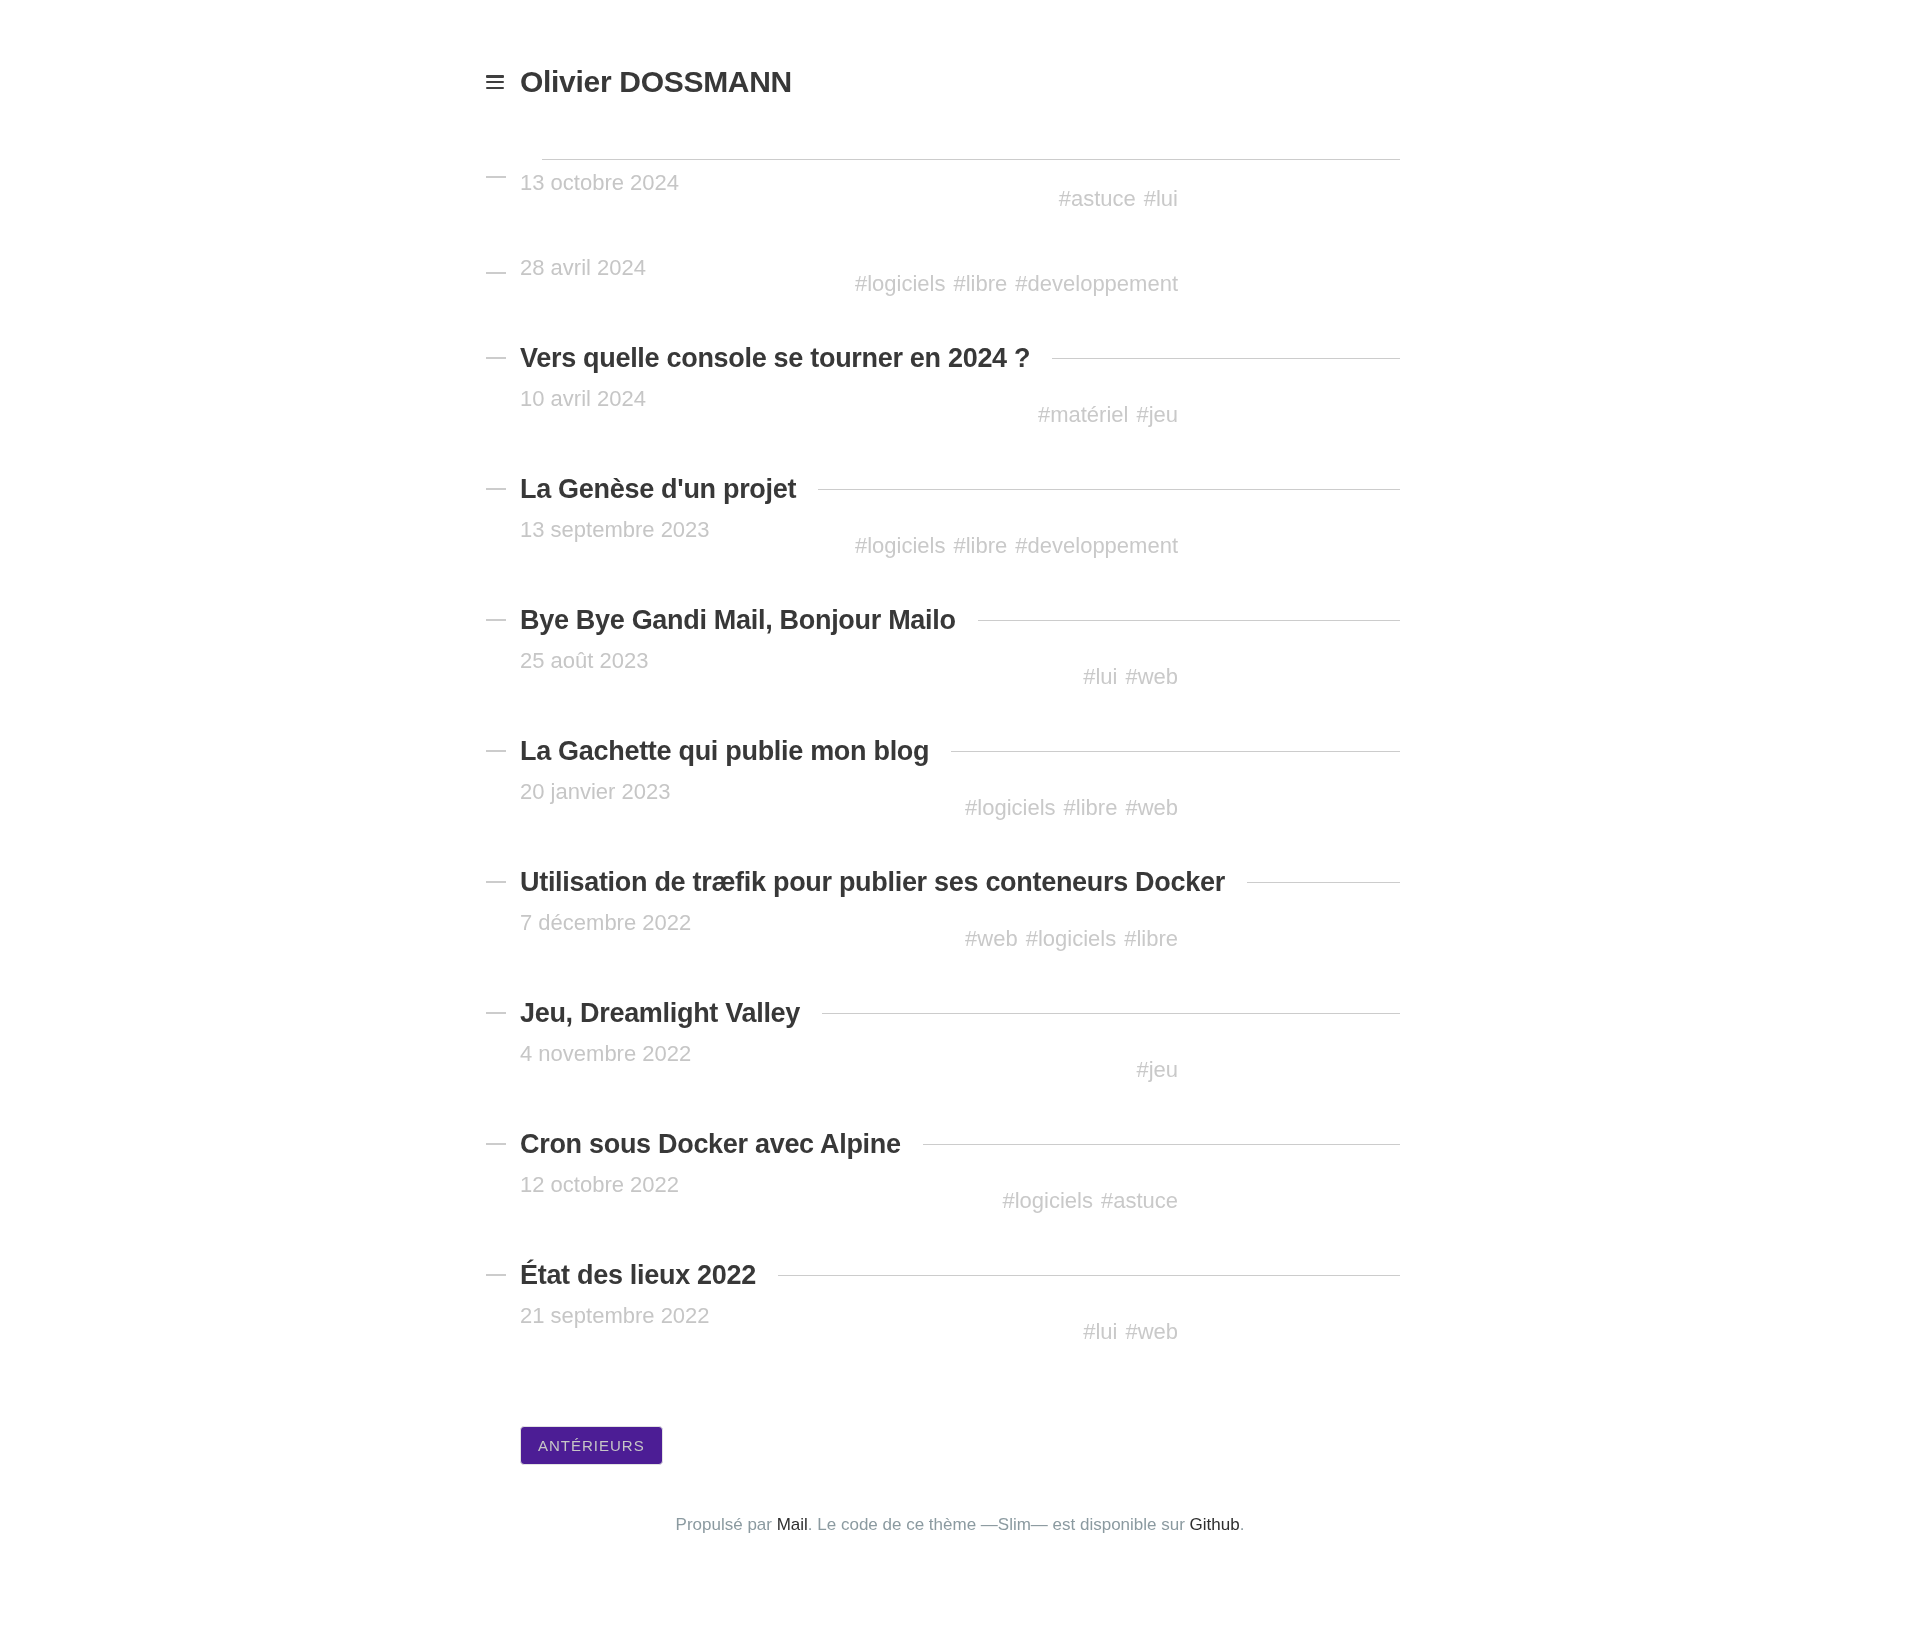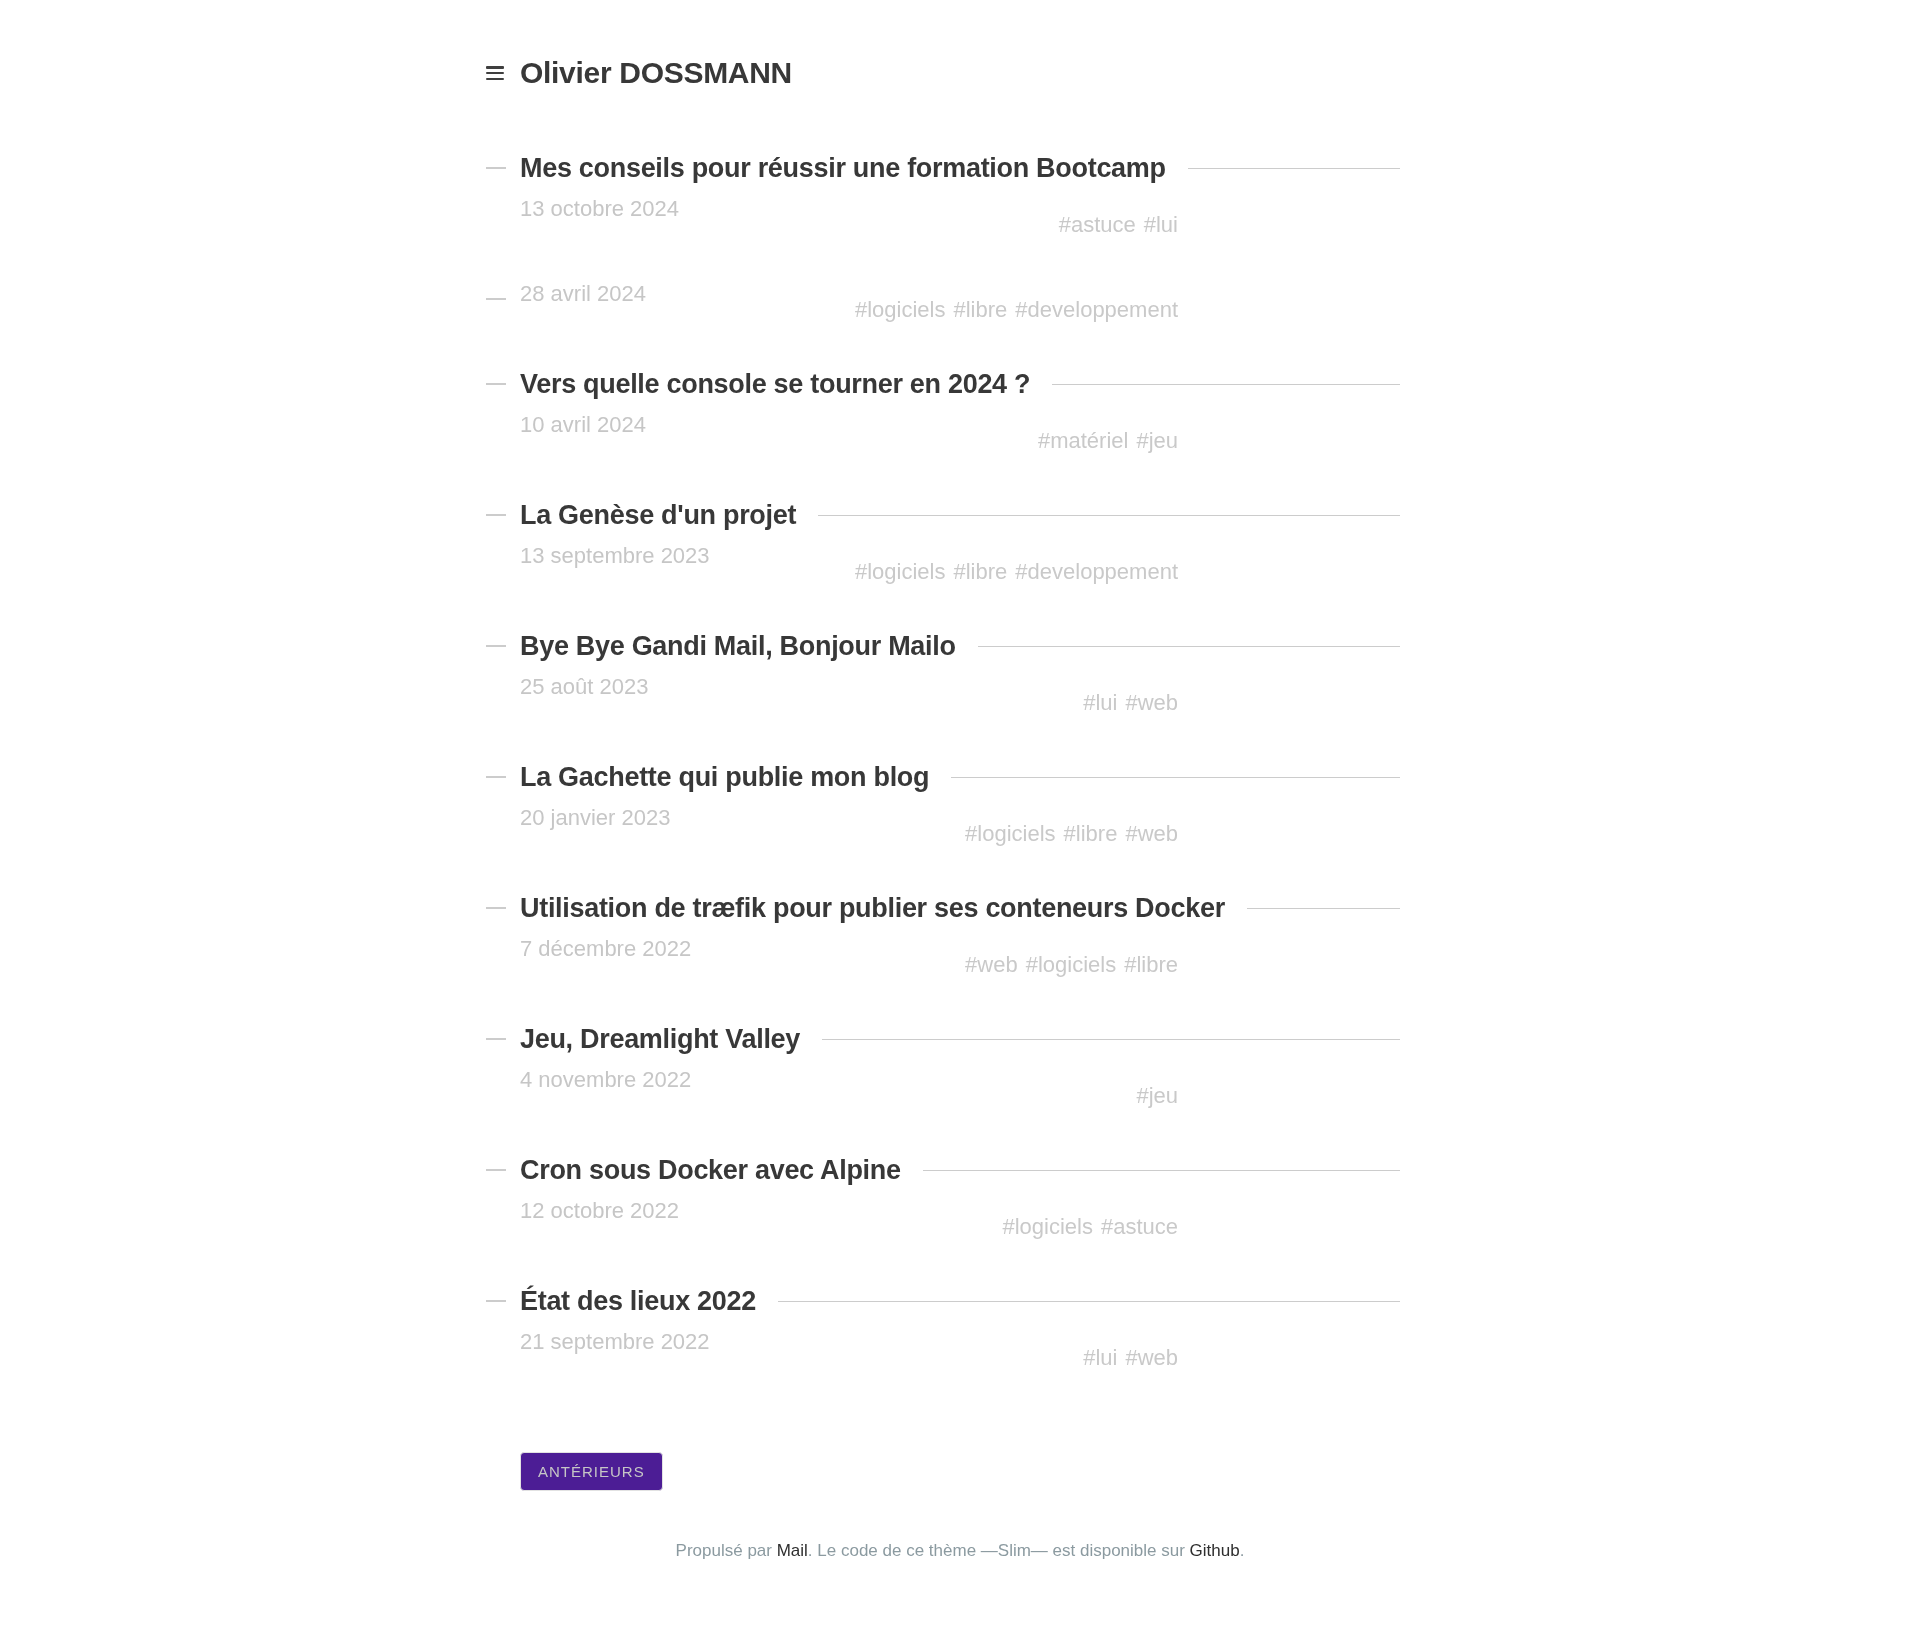--- a/index.html
+++ b/index.html
@@ -13,21 +13,21 @@
   }
   .page {
     width: 1920px;
     min-height: 1632px;
     margin: 0 auto;
     padding-top: 52px;
     padding-bottom: 20px;
   }
   .container {
     width: 880px;
-    margin: 4px auto;
+    margin: 13px auto;
   }
 
   
   .site-header {
     display: flex;
     align-items: center;
     margin-bottom: 60px;
   }
   .menu-btn {
     display: inline-flex;
@@ -162,21 +162,20 @@
         <span class="bar"></span>
         <span class="bar"></span>
       </span>
       <h1 class="site-title">Olivier DOSSMANN</h1>
     </header>
 
     <ul class="post-list" id="post-list">
   <li class="post-item">
     <span class="post-dash"></span>
     <div class="post-title-row">
-      <h2 class="post-title">Mes conseils pour réussir une formation Bootcamp</h2>
       <span class="title-line"></span>
     </div>
     <div class="post-meta">
       <span class="post-date">13 octobre 2024</span>
       <span class="post-tags">
               <span class="tag">#astuce</span>
               <span class="tag">#lui</span>
             </span>
     </div>
   </li>

